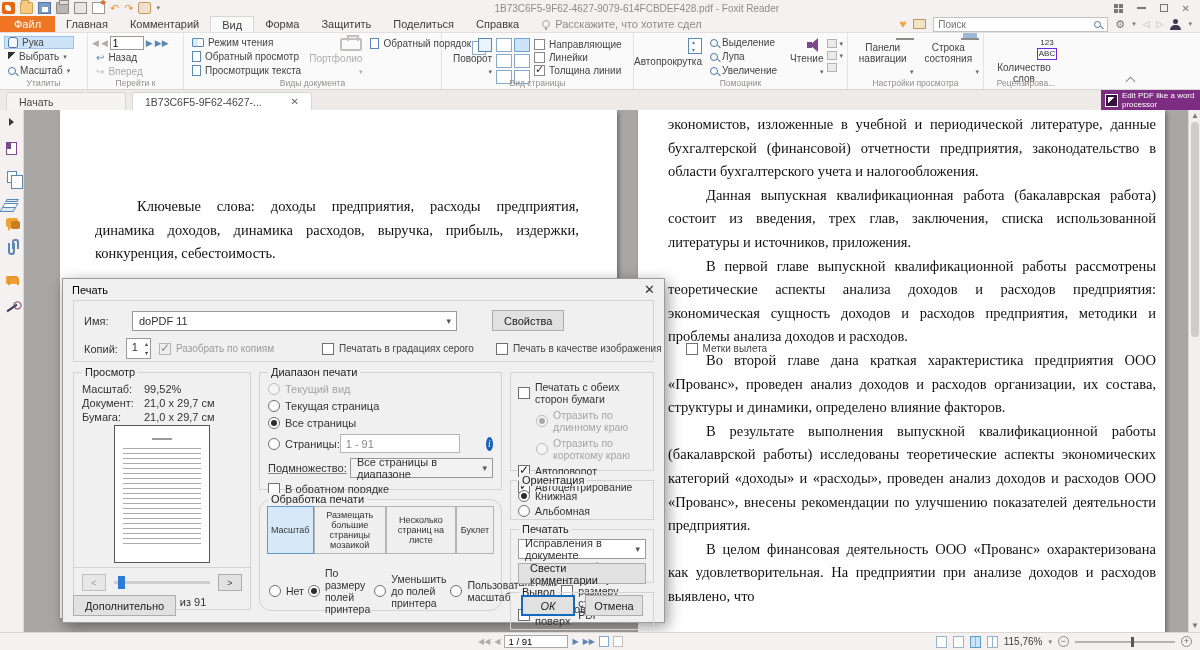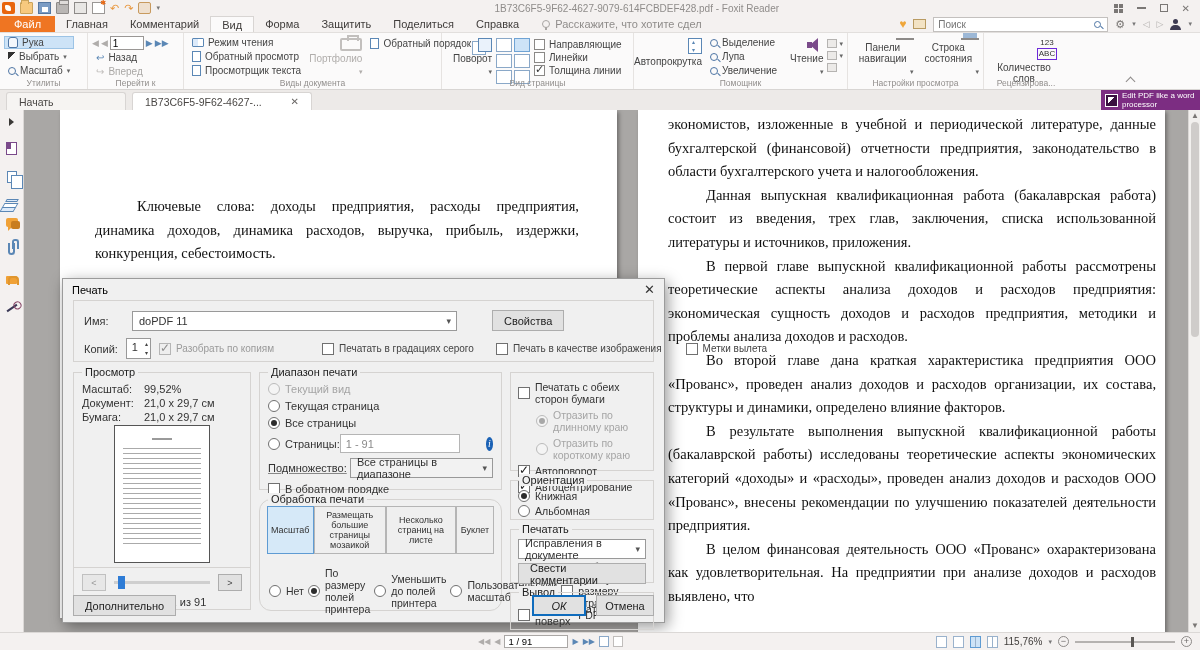--- a/index.html
+++ b/index.html
@@ -196,21 +196,21 @@
   .handlingbox { height:112px; margin-top:9px; padding:6px 7px;border-radius:12px; }
   .htabs { display:flex; }
   .htab { border:1px solid #b5b5b5; background:#efefef; font-size:9px; line-height:10px; text-align:center; padding:3px 3px; display:flex; align-items:center; justify-content:center; }
   .htab.active { background:#d6e9f8; border-color:#5e9bd3; }
   .hopts { padding:7px 2px 0; display:flex; flex-direction:row; gap:4px; font-size:10.5px; }
   .sidesbox { height:99px; padding:8px 7px 4px; display:flex; flex-direction:column; gap:4px; font-size:10.5px; }
   .subopt { margin-left:18px; color:#a5a5a5; display:flex; align-items:center; }
   .orientbox { height:46px; padding:9px 7px 2px; display:flex; flex-direction:column; gap:3px; font-size:10.5px; }
   .pwbox { height:54px; padding:9px 7px 2px; }
   .outbox { height:38px; padding:10px 7px 2px; }
-  .dlg-foot { position:absolute; left:0; right:0; bottom:0; display:flex; align-items:flex-start; }
+  .dlg-foot { position:absolute; left:0; right:11px; bottom:0; display:flex; align-items:flex-start; }
   .dlg-foot .spacer { flex:1; }
 
   
   .statusbar { position:absolute; left:0; right:0; bottom:0; height:18px; background:#f4f1f0; border-top:1px solid #dbd8d6; }
   .sb-center { position:absolute; left:478px; top:0; height:100%; display:flex; align-items:center; gap:4px; color:#5b87b5; font-size:8px; }
   .sb-center .gray { color:#b0adab; }
   .sb-pageinput { width:64px; height:13px; border:1px solid #aaa7a5; background:#fff; font-size:9.5px; padding:0 3px; font-family:"Liberation Sans",sans-serif; }
   .sb-docic { width:10px; height:11px; border:1px solid #8aa8c8; background:#fff; }
   .sb-docic.g { border-color:#c0bdbb; }
   .sb-right { position:absolute; right:8px; top:0; height:100%; display:flex; align-items:center; gap:6px; }

